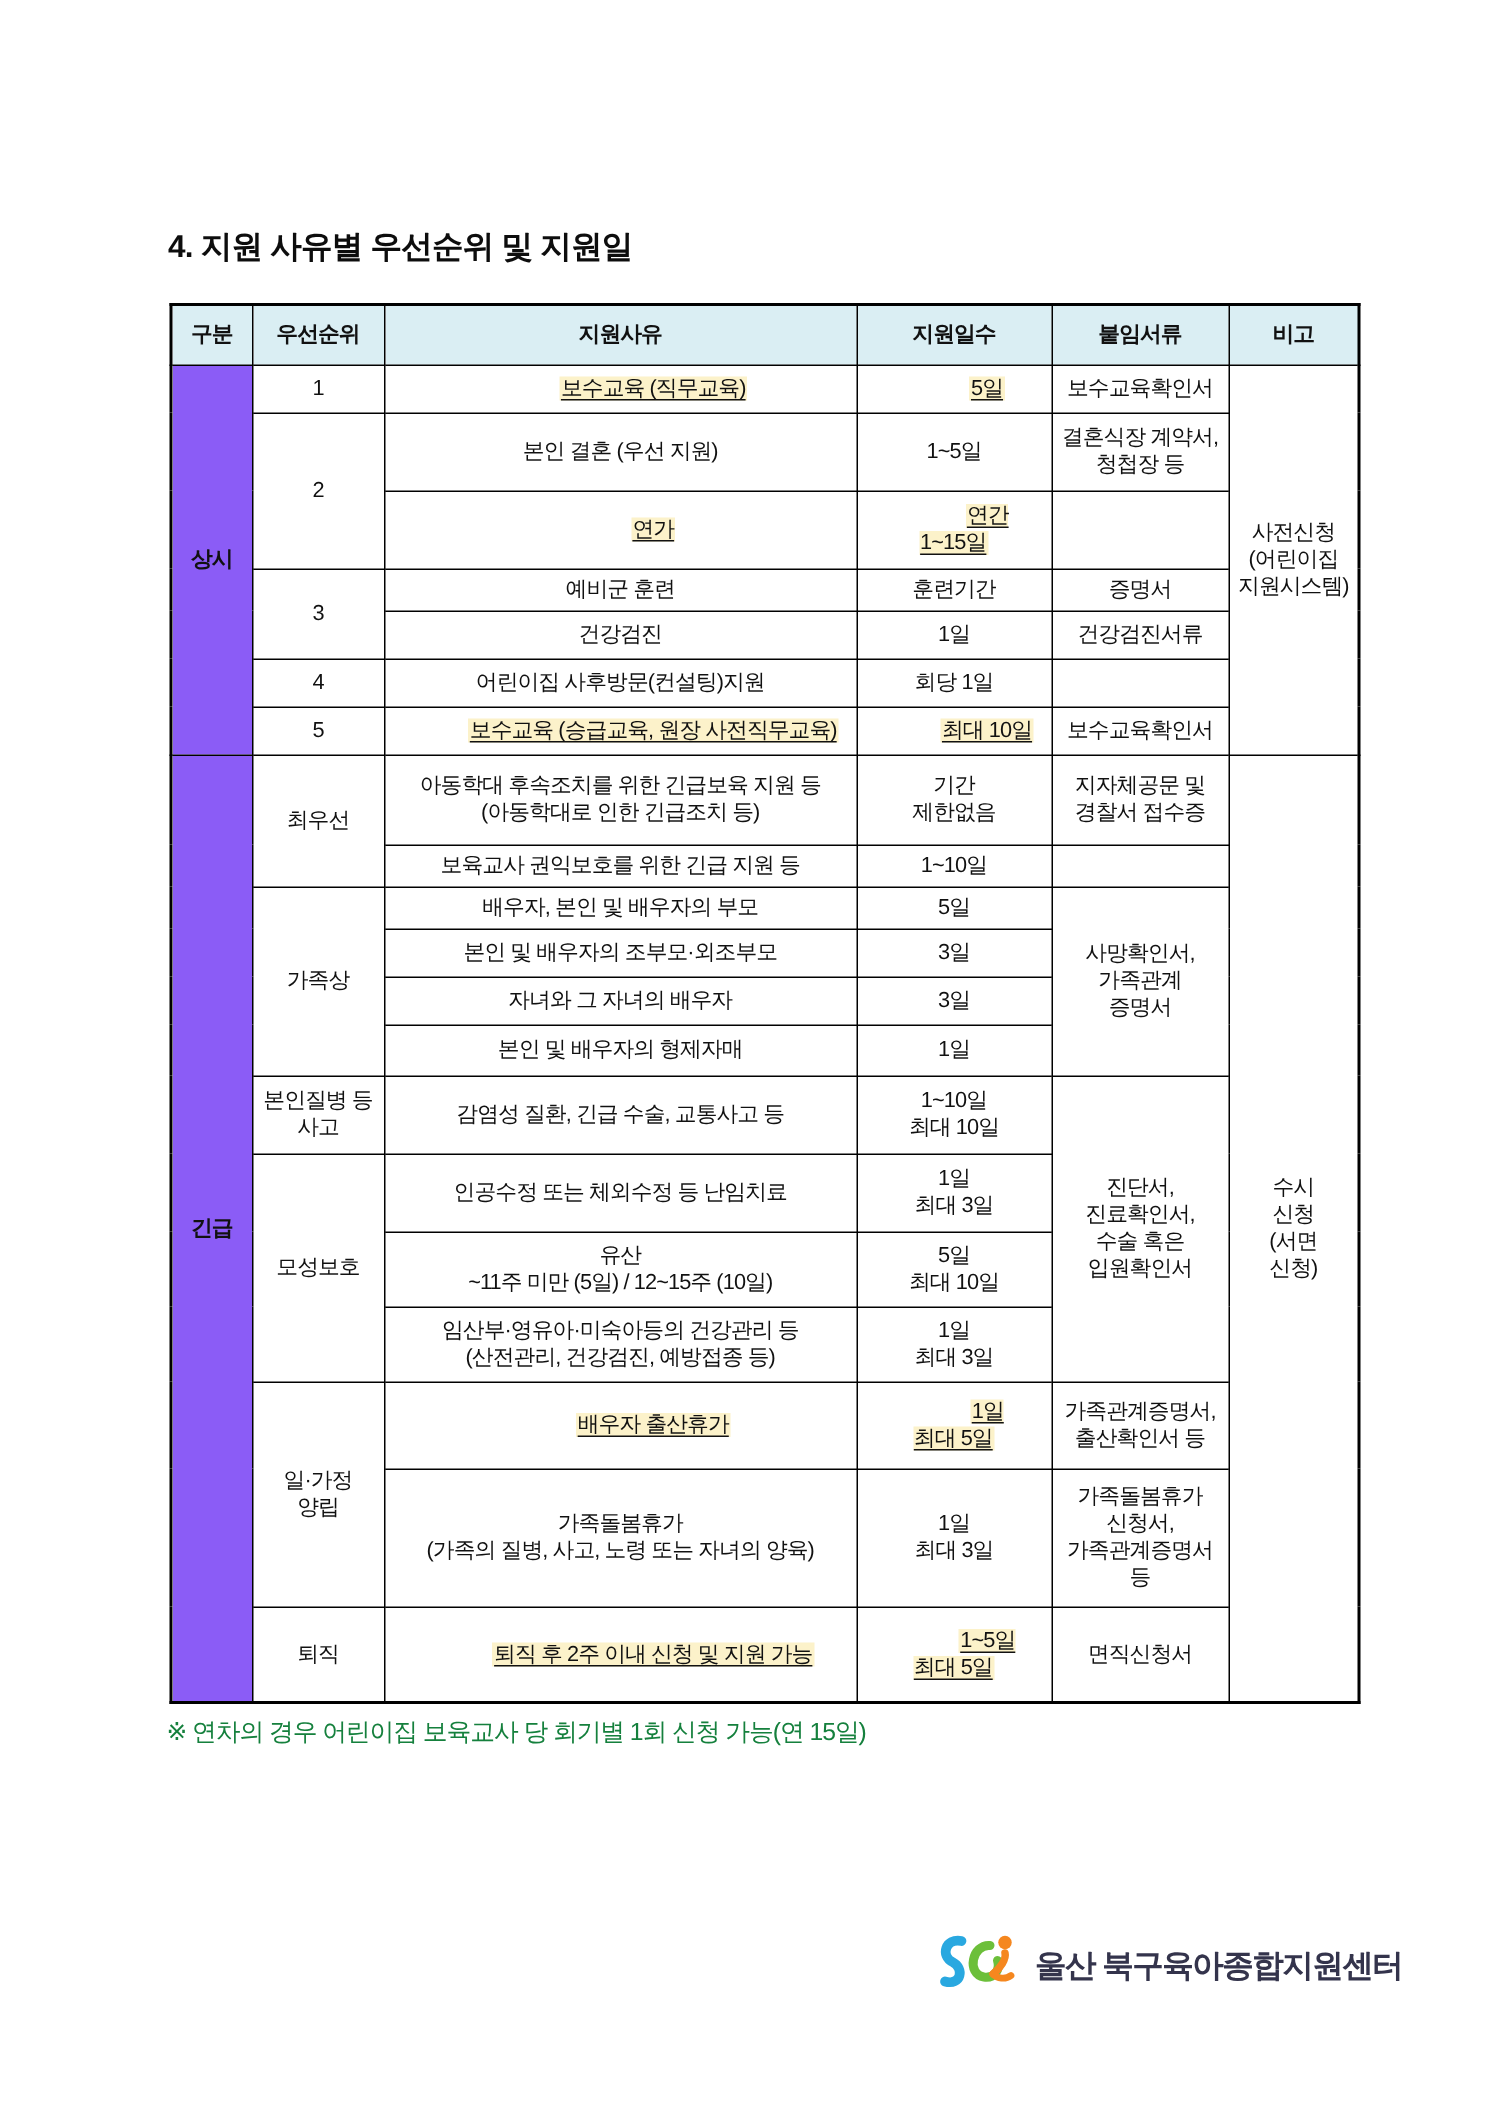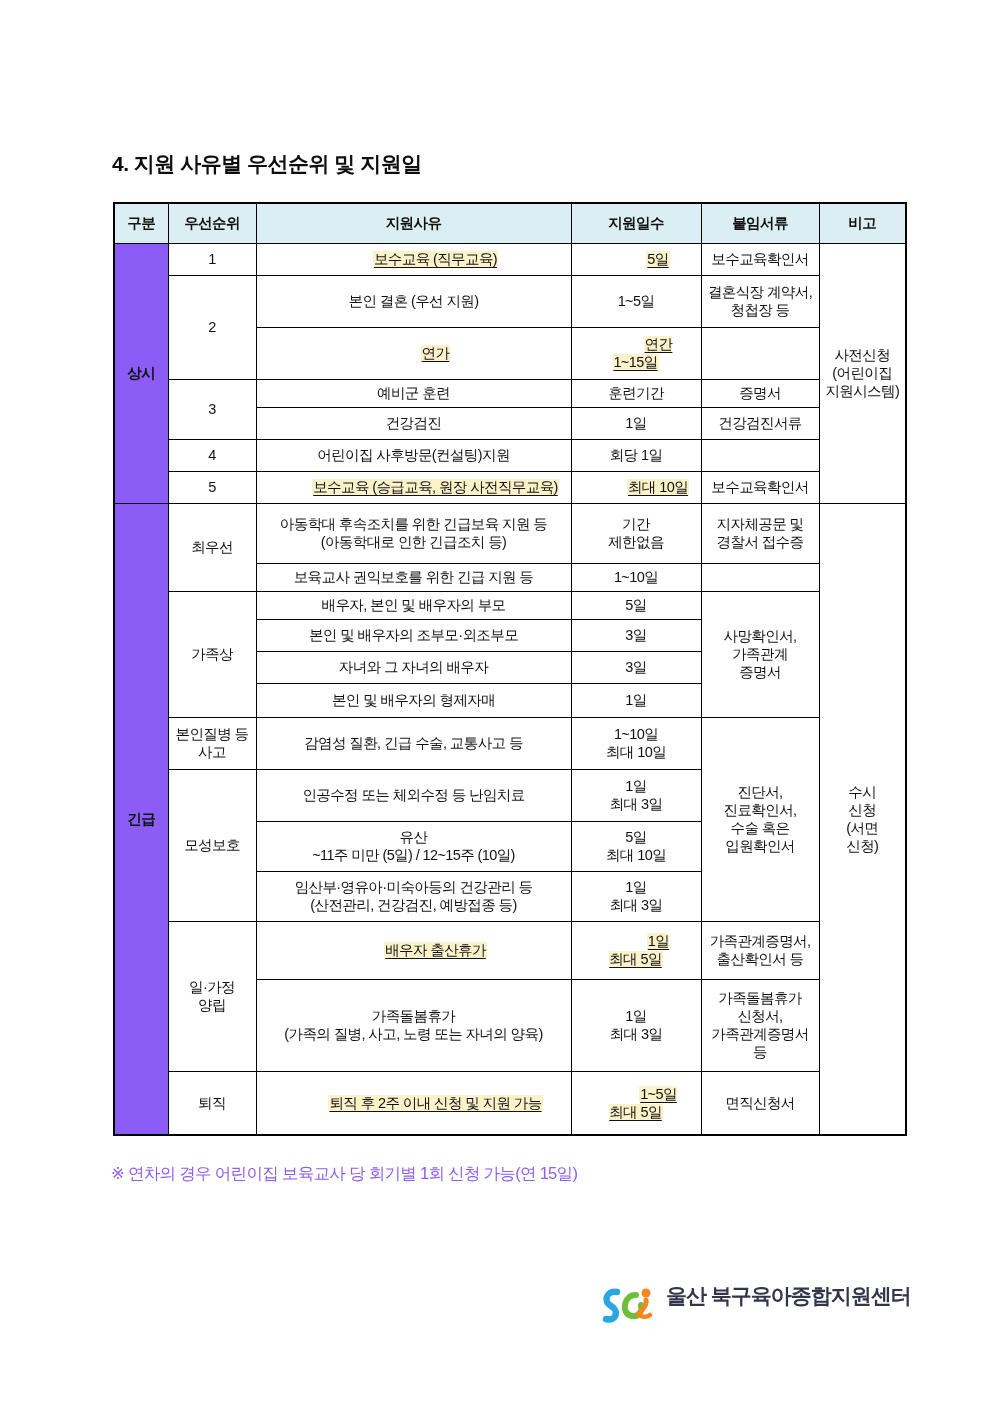--- a/index.html
+++ b/index.html
@@ -27,24 +27,24 @@
   td.docs{font-size:13px;letter-spacing:-0.8px;}
   td.remarks{font-size:14px;}
   td.reason{font-size:14.5px;}
   td.days{font-size:15px;}
   .hl{
     background:#fcf2ca;text-decoration:underline;text-underline-offset:3px;
     text-decoration-thickness:1.2px;padding:0 1px;margin-left:44px;
   }
   .notes{position:absolute;left:111px;top:1144px;font-size:16.5px;letter-spacing:-0.7px;}
   .note-line{margin:0 0 13px 0;}
-  .note-red{color:#8b5cf6;margin-top:19px;}
+  .note-red{color:#15803d;}
   .note-black{color:#141414;}
   .logo{
-    position:absolute;left:600px;top:1282px;display:flex;align-items:flex-start;gap:8px;height:56px;
+    position:absolute;left:624px;top:1282px;display:flex;align-items:center;gap:8px;height:56px;
   }
   .logo-text{font-size:21px;font-weight:bold;color:#34344c;letter-spacing:-1px;}
 </style>
 </head>
 <body>
 
 <div class="page-title">4. 지원 사유별 우선순위 및 지원일</div>
 
 <table class="support">
   <colgroup>

